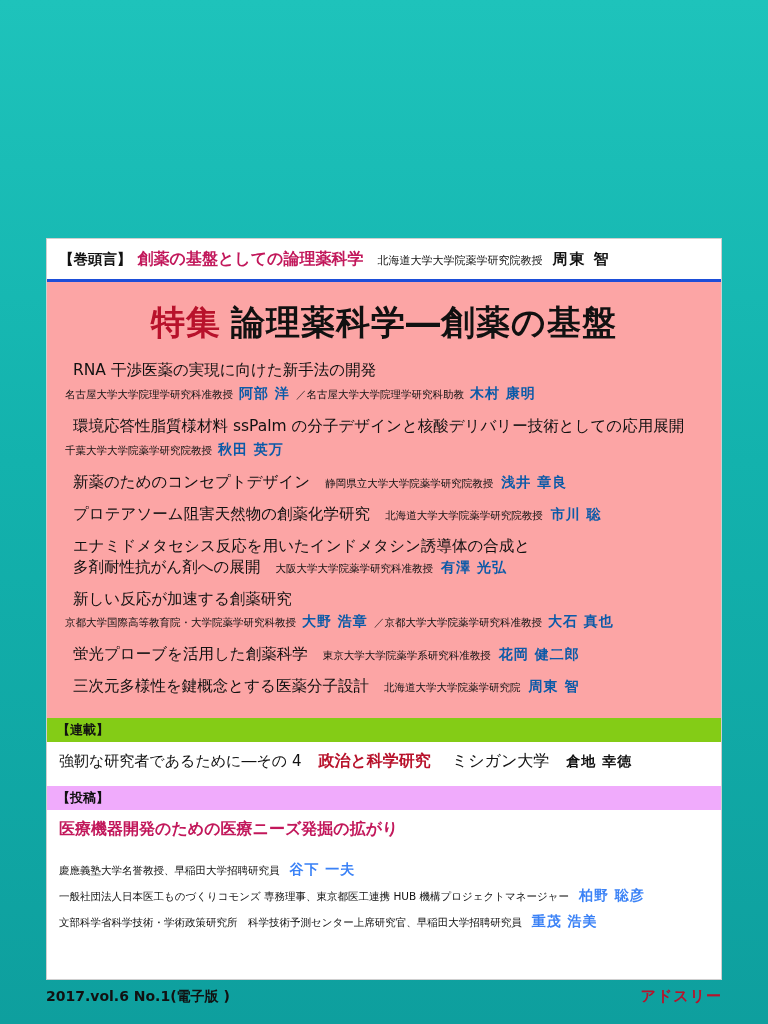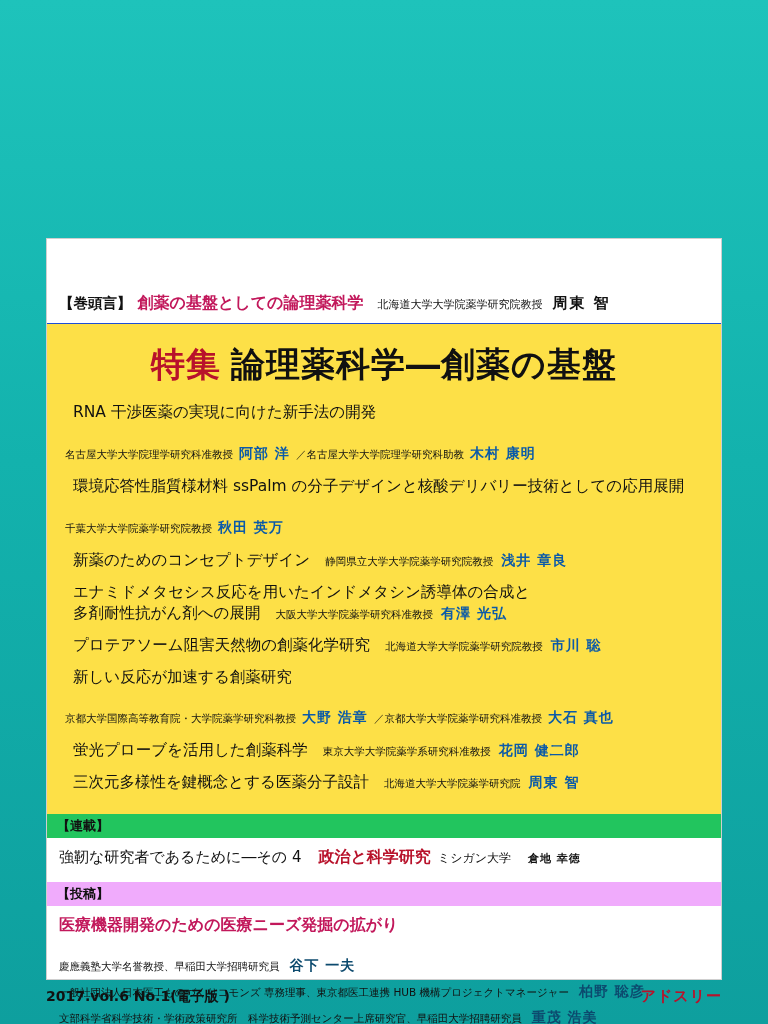--- a/index.html
+++ b/index.html
@@ -40,64 +40,64 @@
 
   
   .card{
     position:absolute;left:46px;top:238px;width:676px;height:742px;
     background:#ffffff;box-sizing:border-box;
     border:1px solid #cfcfcf;
   }
 
   
   .preface{
-    padding:10px 12px 9px 12px;border-bottom:1px solid #1d4ed8;
+    padding:10px 12px 9px 12px;border-bottom:3px solid #1d4ed8;
     display:flex;align-items:baseline;flex-wrap:wrap;
   }
   .preface .tag{color:#111;font-size:14.5px;font-weight:bold;}
-  .preface .ttl{color:#c2185b;font-size:16px;font-weight:bold;margin-left:6px;margin-top:44px;}
+  .preface .ttl{color:#c2185b;font-size:16px;font-weight:bold;margin-left:6px;}
   .preface .aff{color:#111;font-size:11px;margin-left:14px;}
   .preface .name{color:#111;font-size:15px;font-weight:bold;margin-left:10px;letter-spacing:2px;}
 
   
-  .feature{background:#fde047;padding:14px 0 10px 0;}
+  .feature{background:#fca5a5;padding:14px 0 10px 0;}
   .feature-title{
     text-align:center;color:#111;font-weight:bold;font-size:34px;letter-spacing:1px;
     margin:4px 0 14px 0;
   }
   .feature-title .lead{color:#b8122b;margin-right:10px;}
   .articles{padding:0 18px;}
   .article{margin-bottom:11px;}
   .a-title{
     color:#111;font-size:15.5px;line-height:1.35;display:inline;margin-left:8px;
   }
   .a-title-block{display:block;}
-  .a-meta{display:block;margin-top:18px;line-height:1.5;}
+  .a-meta{display:block;margin-top:0;line-height:1.5;}
   .a-meta .aff{color:#111;font-size:10.5px;}
   .a-meta .nm{color:#0b5aa8;font-size:14px;font-weight:bold;margin:0 6px;letter-spacing:1px;}
   .inline-meta{display:inline;}
   .inline-meta .aff{color:#111;font-size:10.5px;margin-left:10px;}
   .inline-meta .nm{color:#0b5aa8;font-size:14px;font-weight:bold;margin-left:8px;letter-spacing:1px;}
 
   
   .bar{padding:3px 10px;font-size:13px;font-weight:bold;color:#111;}
-  .bar-serial{background:#22c55e;}
+  .bar-serial{background:#84cc16;}
   .bar-contrib{background:#f0abfc;}
 
   .serial-row{padding:9px 12px 14px 12px;display:flex;align-items:baseline;flex-wrap:wrap;gap:7px;}
   .serial-row .t{color:#111;font-size:15px;}
   .serial-row .hl{color:#b8122b;font-size:16px;font-weight:bold;margin-left:10px;}
-  .serial-row .aff{color:#111;font-size:12px;}
-  .serial-row .nm{color:#111;font-size:11px;font-weight:bold;margin-left:10px;letter-spacing:1px;}
+  .serial-row .aff{color:#111;font-size:16px;margin-left:14px;}
+  .serial-row .nm{color:#111;font-size:14px;font-weight:bold;margin-left:10px;letter-spacing:1px;}
 
   .contrib{padding:9px 12px 6px 12px;}
   .contrib .c-title{color:#c2185b;font-size:16px;font-weight:bold;margin-bottom:17px;}
   .c-line{margin:2px 0;line-height:1.5;}
   .c-line .aff{color:#111;font-size:10.5px;}
-  .c-line .nm{color:#0c4a6e;font-size:14px;font-weight:bold;margin-left:10px;letter-spacing:1px;}
+  .c-line .nm{color:#3b82f6;font-size:14px;font-weight:bold;margin-left:10px;letter-spacing:1px;}
 
   
   .footer{
     position:absolute;left:46px;right:46px;bottom:18px;
     display:flex;justify-content:space-between;align-items:center;
   }
   .footer .issue{color:#111;font-size:14px;font-weight:bold;}
   .footer .pub{color:#b8122b;font-size:15px;font-weight:bold;letter-spacing:1px;}
 </style>
 </head>
@@ -137,31 +137,31 @@
         </div>
 
         <div class="article">
           <span class="a-title">新薬のためのコンセプトデザイン</span>
           <span class="inline-meta">
             <span class="aff">静岡県立大学大学院薬学研究院教授</span><span class="nm">浅井 章良</span>
           </span>
         </div>
 
         <div class="article">
+          <span class="a-title">プロテアソーム阻害天然物の創薬化学研究</span>
+          <span class="inline-meta">
+            <span class="aff">北海道大学大学院薬学研究院教授</span><span class="nm">市川 聡</span>
+          </span>
+        </div>
+
+        <div class="article">
           <span class="a-title a-title-block">エナミドメタセシス反応を用いたインドメタシン誘導体の合成と</span>
           <span class="a-title">多剤耐性抗がん剤への展開</span>
           <span class="inline-meta">
             <span class="aff">大阪大学大学院薬学研究科准教授</span><span class="nm">有澤 光弘</span>
-          </span>
-        </div>
-
-        <div class="article">
-          <span class="a-title">プロテアソーム阻害天然物の創薬化学研究</span>
-          <span class="inline-meta">
-            <span class="aff">北海道大学大学院薬学研究院教授</span><span class="nm">市川 聡</span>
           </span>
         </div>
 
         <div class="article">
           <span class="a-title a-title-block">新しい反応が加速する創薬研究</span>
           <span class="a-meta">
             <span class="aff">京都大学国際高等教育院・大学院薬学研究科教授</span><span class="nm">大野 浩章</span><span class="aff">／京都大学大学院薬学研究科准教授</span><span class="nm">大石 真也</span>
           </span>
         </div>
 

